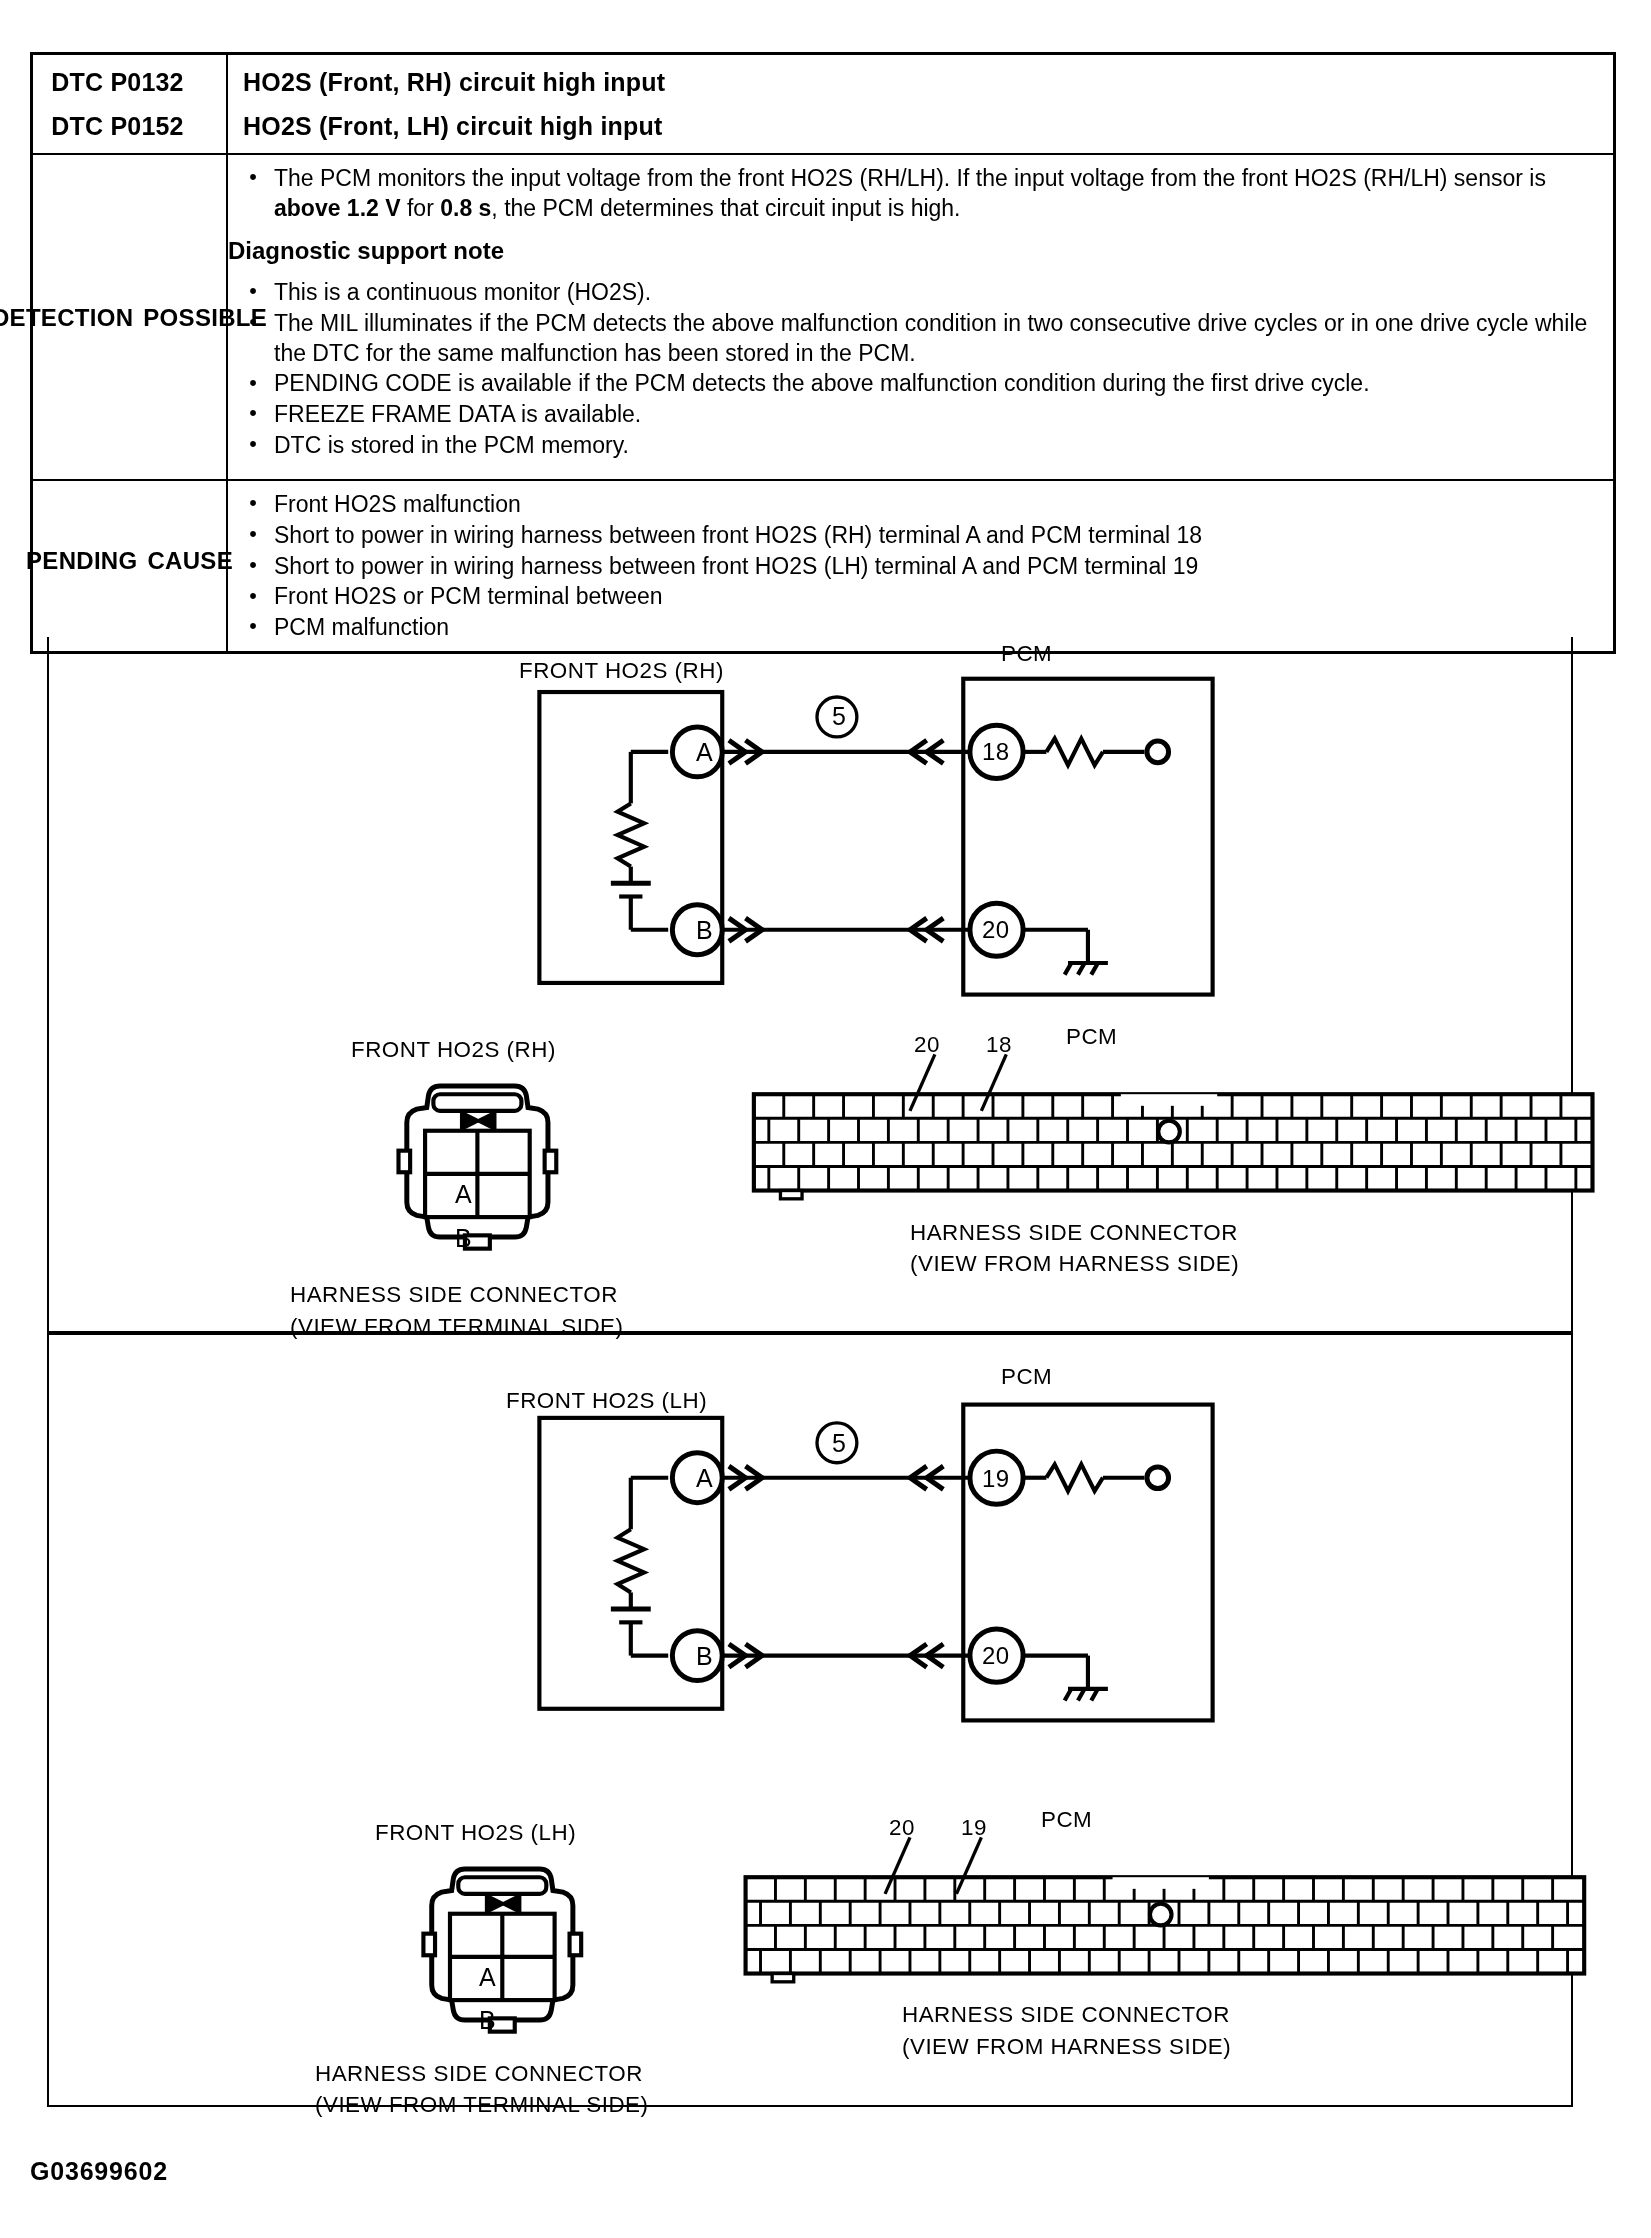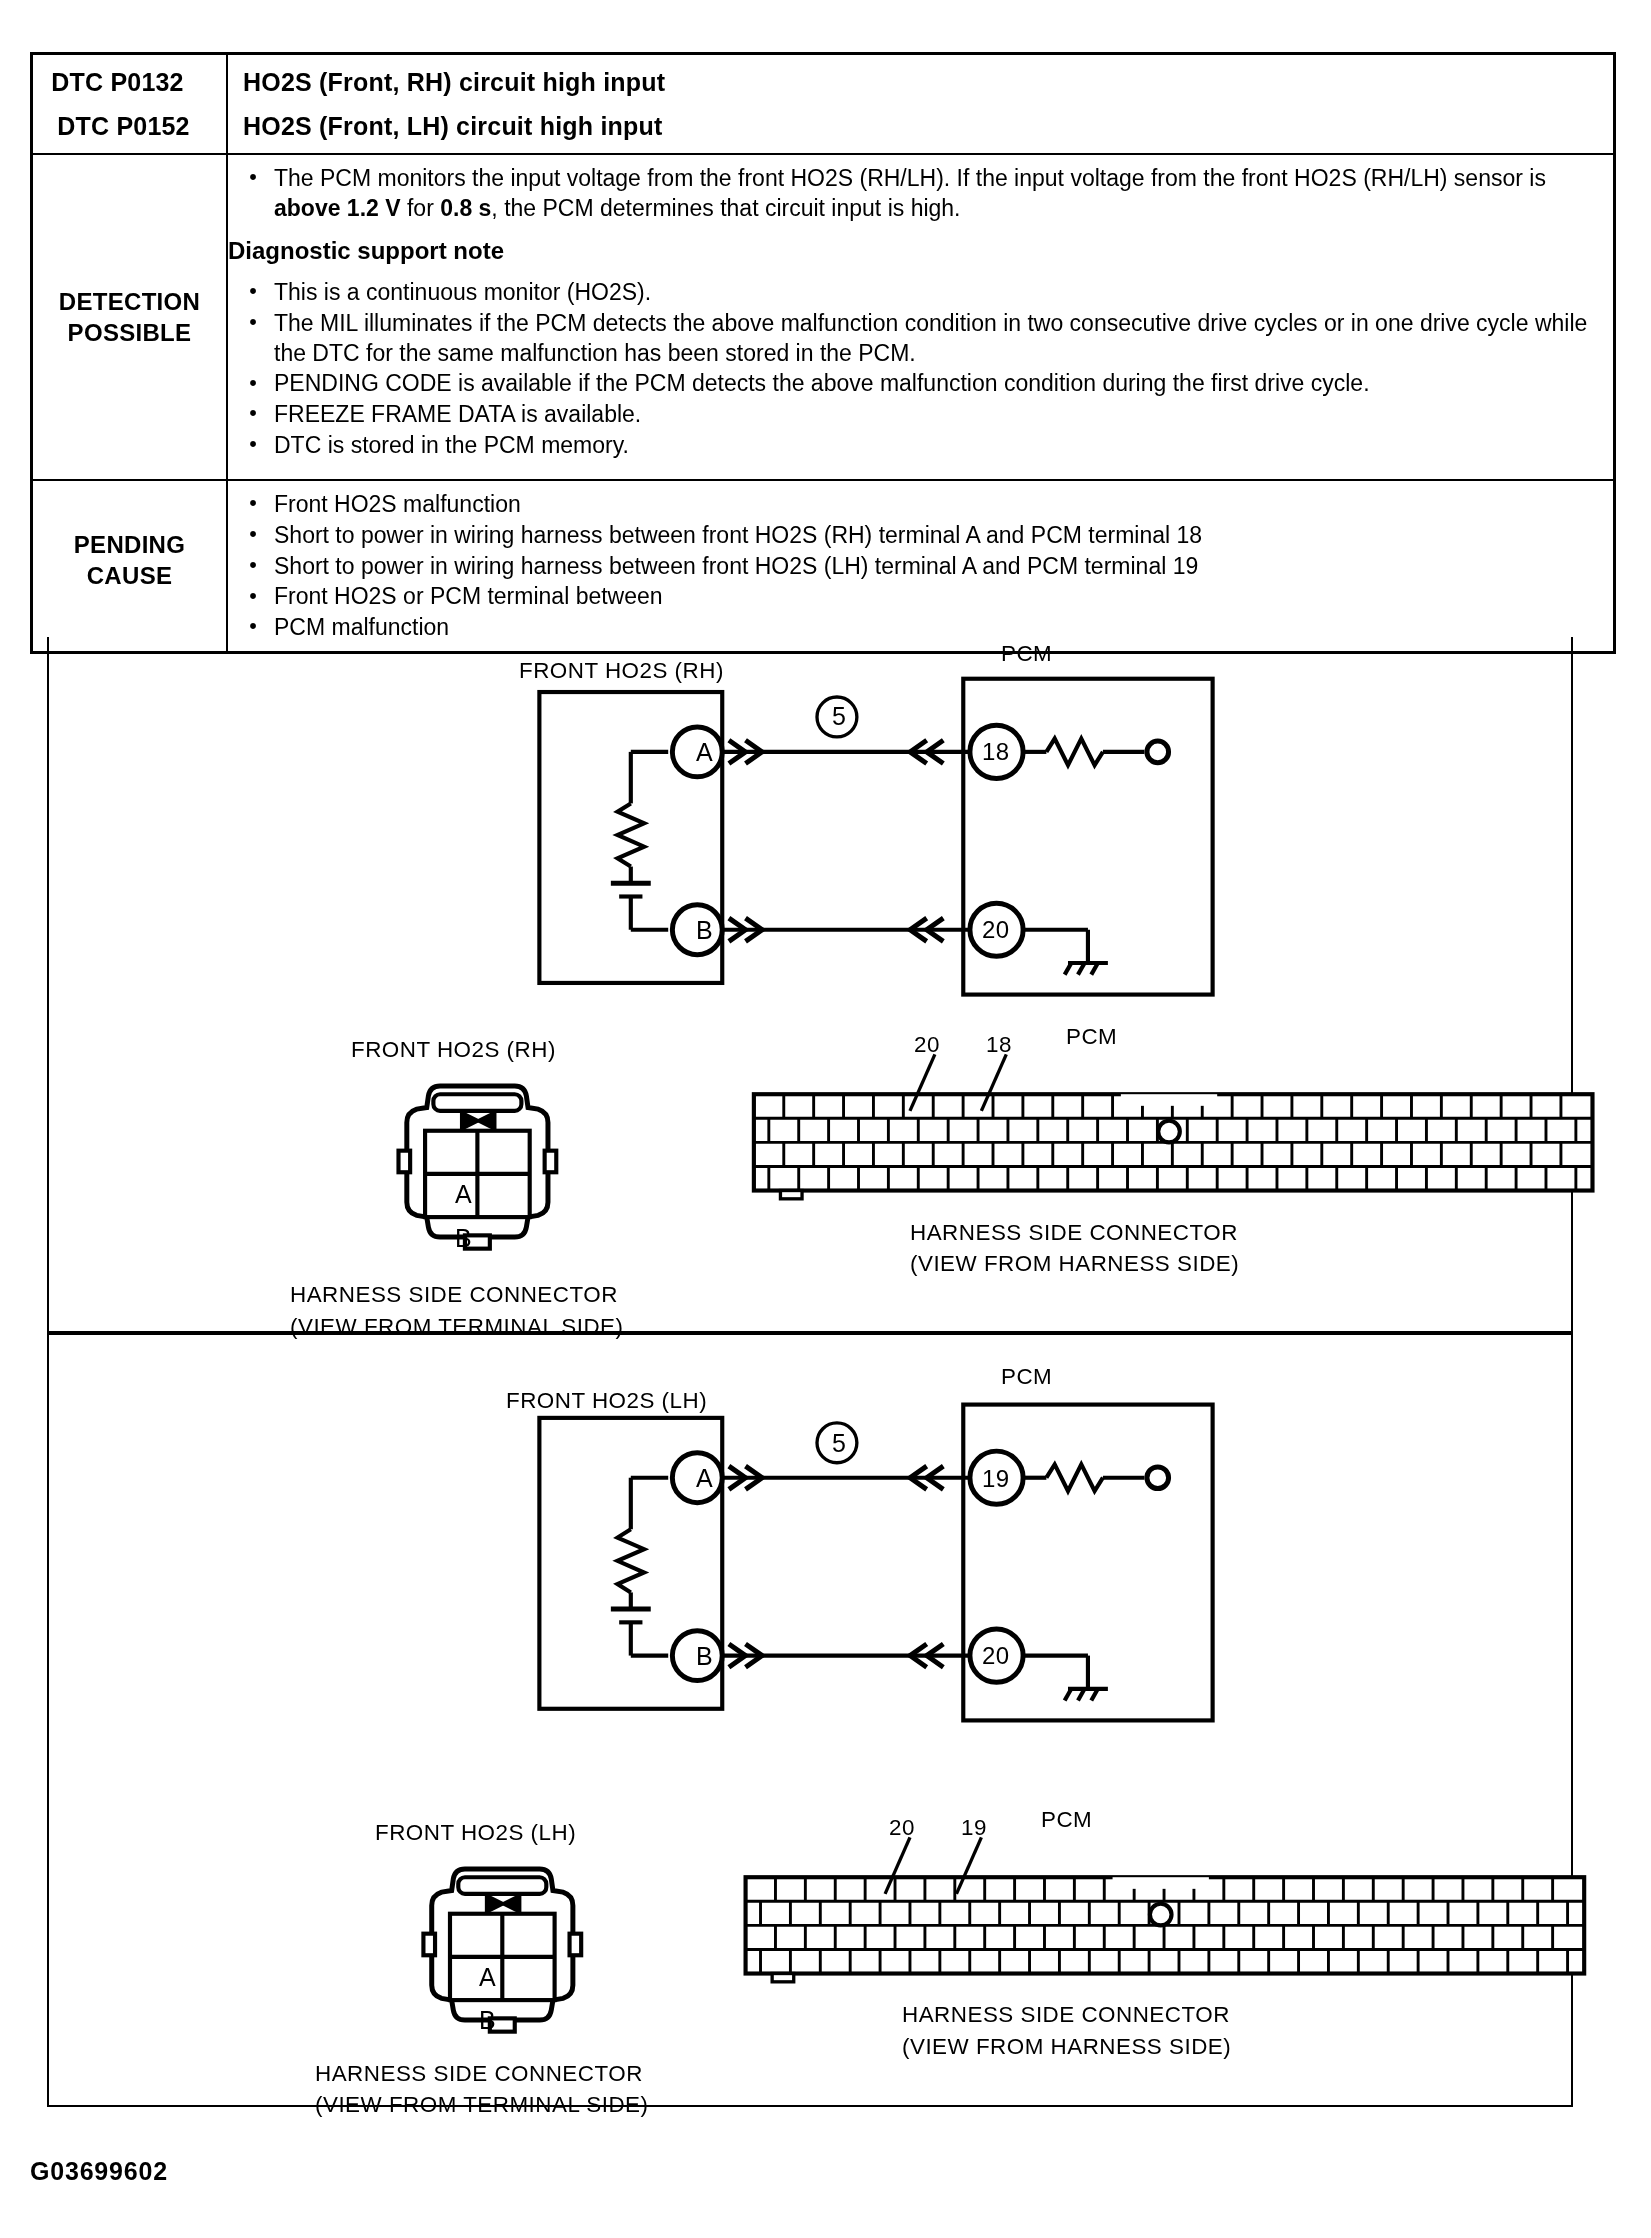--- a/index.html
+++ b/index.html
@@ -57,21 +57,21 @@
   .side-label {
     font-weight: bold;
     font-size: 24px;
     line-height: 31px;
     text-align: center;
     letter-spacing: 0.3px;
     padding: 0 5px;
   }
   .side-label-inner {
     display: flex;
-    flex-direction: column;
+    flex-direction: row;
     justify-content: center;
     align-items: center;
     height: 100%;
     min-height: 50px;
   }
 
   .body-cell {
     font-size: 23px;
     line-height: 30px;
     padding: 8.3px 13.3px 11.6px 15px;
@@ -136,21 +136,21 @@
 </head>
 <body>
 
 <div class="page">
 
   <table class="dtc-table">
     <tbody>
         <tr>
       <td class="col-label">
         <div class="hdr-code">DTC P0132</div>
-        <div class="hdr-code" style="padding-top:0;margin-left:6px;">DTC P0152</div>
+        <div class="hdr-code" style="padding-top:0;">DTC P0152</div>
       </td>
       <td>
         <div class="hdr-desc">HO2S (Front, RH) circuit high input</div>
         <div class="hdr-desc" style="padding-top:0;">HO2S (Front, LH) circuit high input</div>
       </td>
     </tr>
     <tr>
       <td class="col-label">
         <div class="side-label-inner" style="min-height:324px;">
           <div class="side-label">DETECTION</div>

